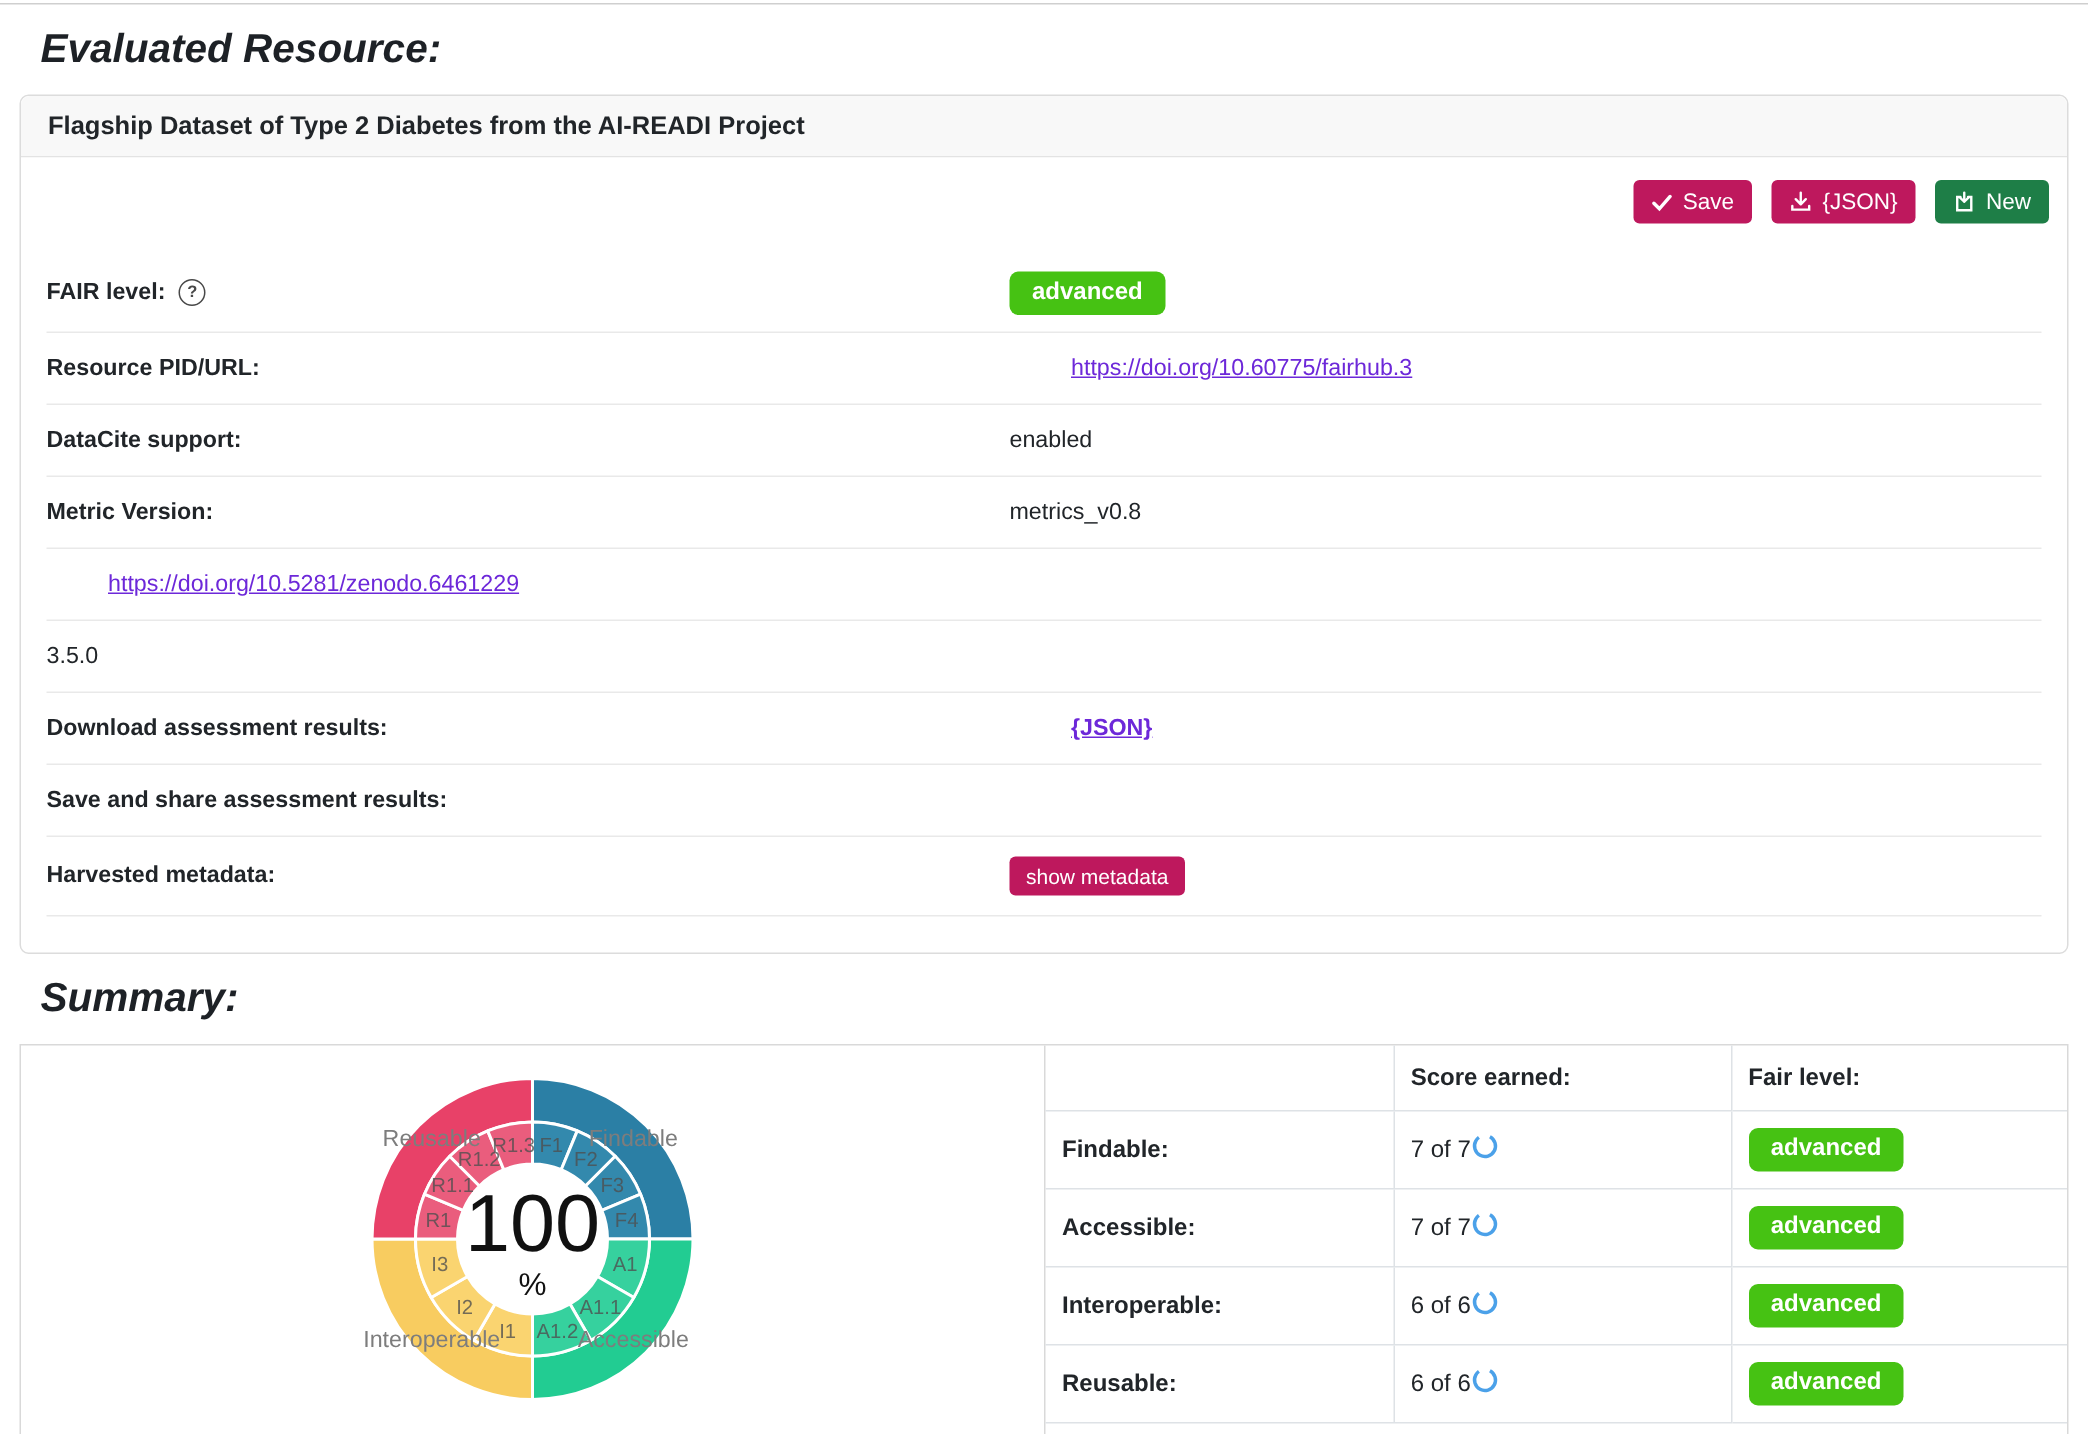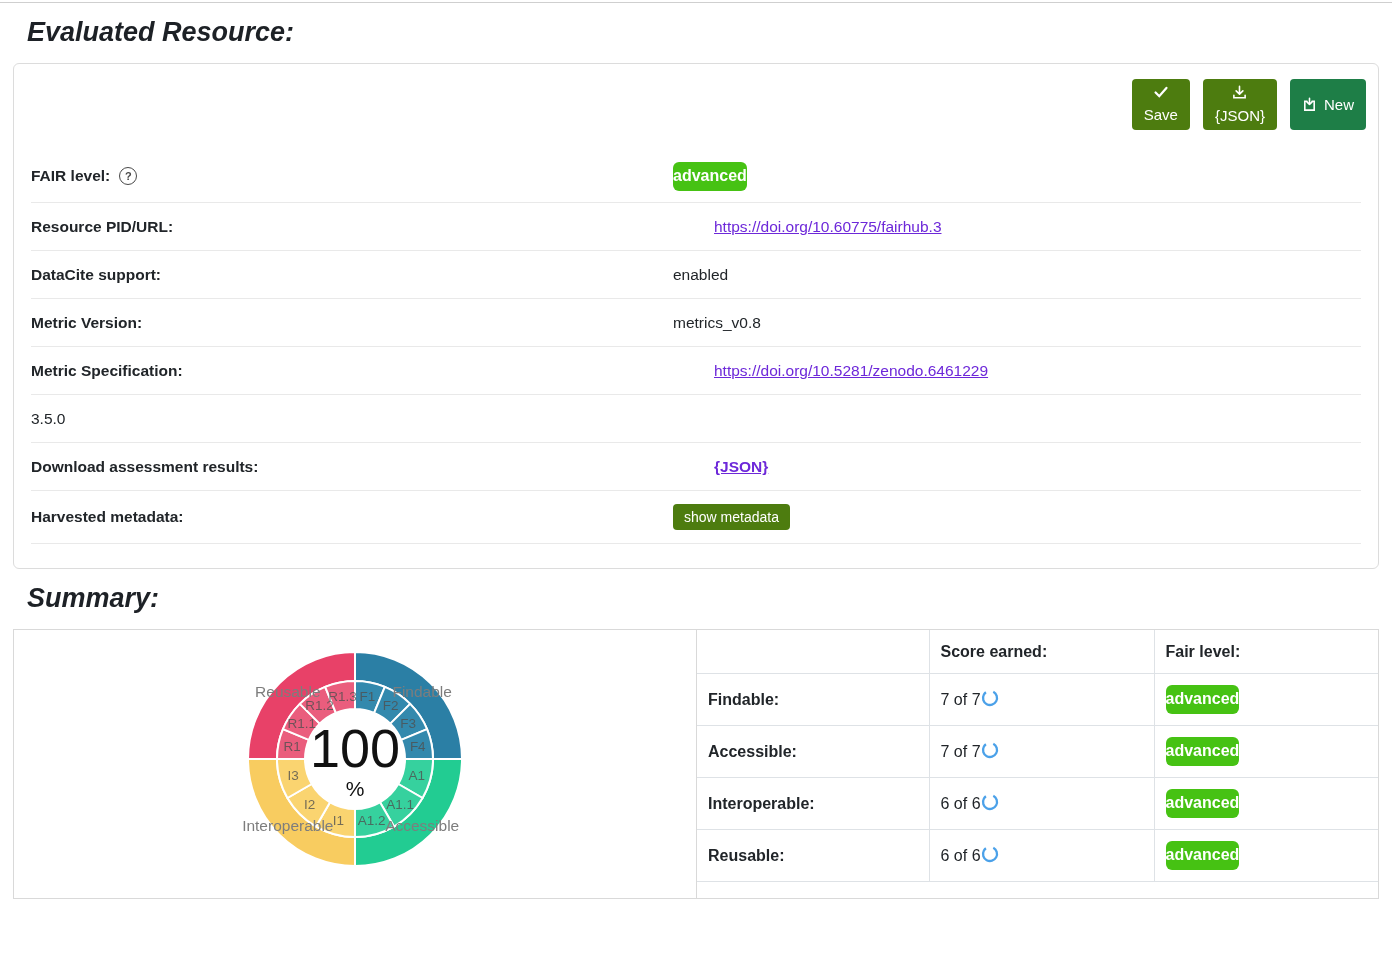--- a/index.html
+++ b/index.html
@@ -7,35 +7,35 @@
   .top-rule{height:2px;border-bottom:1px solid #cfcfcf;}
   .container{padding:0 13px;width:1366px;margin:0;}
   .section-title{font-size:27px;font-weight:700;color:#1d2126;margin:14px 0 15px;padding-left:14px;font-style:italic;}
   
   .card{border:1px solid #dcdcdc;border-radius:6px;background:#fff;}
   .card-header{background:#f8f8f8;border-bottom:1px solid #e3e3e3;border-radius:6px 6px 0 0;
     padding:10px 18px;font-weight:700;font-size:17px;color:#212529;}
   .btn-row{display:flex;justify-content:flex-end;gap:13px;padding:15px 12px 20px;}
   .btn{display:inline-flex;align-items:center;gap:7px;border:none;border-radius:4px;color:#fff;
     font-size:15px;padding:6px 12px;font-family:inherit;cursor:pointer;line-height:1.15;}
-  .btn.blue{background:#4d7c0f;flex-direction:column;}
+  .btn.blue{background:#be185d;}
   .btn.green{background:#1e7e47;}
   .btn svg{display:block;}
   .details{padding-bottom:24px;}
   .drow{display:flex;align-items:center;margin:0 17px;border-bottom:1px solid #e9e9e9;
     min-height:43px;padding:2px 0;}
   .drow.tall{min-height:48px;}
   .dlabel{width:642px;font-weight:700;font-size:15.5px;display:flex;align-items:center;gap:9px;}
   .dvalue{font-size:15.5px;display:flex;align-items:center;}
   a.link{color:#6d28d9;text-decoration:underline;margin-left:41px;}
   a.link.bold{font-weight:700;}
   .help-icon{width:16px;height:16px;border:1.4px solid #484848;border-radius:50%;color:#484848;
     font-size:11px;font-weight:700;display:inline-flex;align-items:center;justify-content:center;
     cursor:help;flex:0 0 auto;}
-  .badge-adv{background:#46c213;color:#fff;font-weight:700;font-size:16px;padding:4px 0;
+  .badge-adv{background:#46c213;color:#fff;font-weight:700;font-size:16px;padding:4px 15px;
     border-radius:6px;display:inline-block;line-height:1.3;}
   .btn-sm{font-size:14px;padding:5px 11px;border-radius:4px;}
   
   .summary-panel{border:1px solid #d9d9d9;display:flex;height:268px;margin-bottom:16px;background:#fff;}
   .donut-cell{width:682px;border-right:1px solid #d9d9d9;display:flex;align-items:center;
     justify-content:center;flex:0 0 auto;}
   svg{overflow:visible;}
   .score-wrap{flex:1;display:flex;flex-direction:column;}
   table.score{border-collapse:collapse;width:100%;table-layout:fixed;}
   table.score th,table.score td{border-bottom:1px solid #dee2e6;text-align:left;
@@ -52,20 +52,21 @@
 </head>
 <body>
 
 <div class="top-rule"></div>
 
 <div class="container">
 
   <h1 class="section-title">Evaluated Resource:</h1>
 
   <div class="card">
+    <div class="card-header">Flagship Dataset of Type 2 Diabetes from the AI-READI Project</div>
 
     <div class="btn-row">
       <button class="btn blue">
         <span>
             <svg width="14" height="14" viewBox="0 0 16 16">
               <path d="M1.8 8.6l4.2 4.2 8.2-9.4" stroke="#fff" stroke-width="2.6" fill="none" stroke-linecap="round"></path>
             </svg>
           </span>
         <span>Save</span>
       </button>
@@ -107,33 +108,36 @@
       </div>
       <div class="drow">
         <div class="dlabel">DataCite support:</div>
         <div class="dvalue">enabled</div>
       </div>
       <div class="drow">
         <div class="dlabel">Metric Version:</div>
         <div class="dvalue">metrics_v0.8</div>
       </div>
       <div class="drow">
-        <div class="dlabel">Metric Specification:</div>
         <div class="dvalue">
             <a href="#" class="link">https://doi.org/10.5281/zenodo.6461229</a>
           </div>
       </div>
       <div class="drow">
         <div class="dvalue">3.5.0</div>
       </div>
       <div class="drow">
         <div class="dlabel">Download assessment results:</div>
         <div class="dvalue">
             <a href="#" class="link bold">{JSON}</a>
           </div>
+      </div>
+      <div class="drow">
+        <div class="dlabel">Save and share assessment results:</div>
+        <div class="dvalue"></div>
       </div>
       <div class="drow tall">
         <div class="dlabel">Harvested metadata:</div>
         <div class="dvalue">
           <button class="btn blue btn-sm">
             <span>show metadata</span>
           </button>
         </div>
       </div>
     </div>

